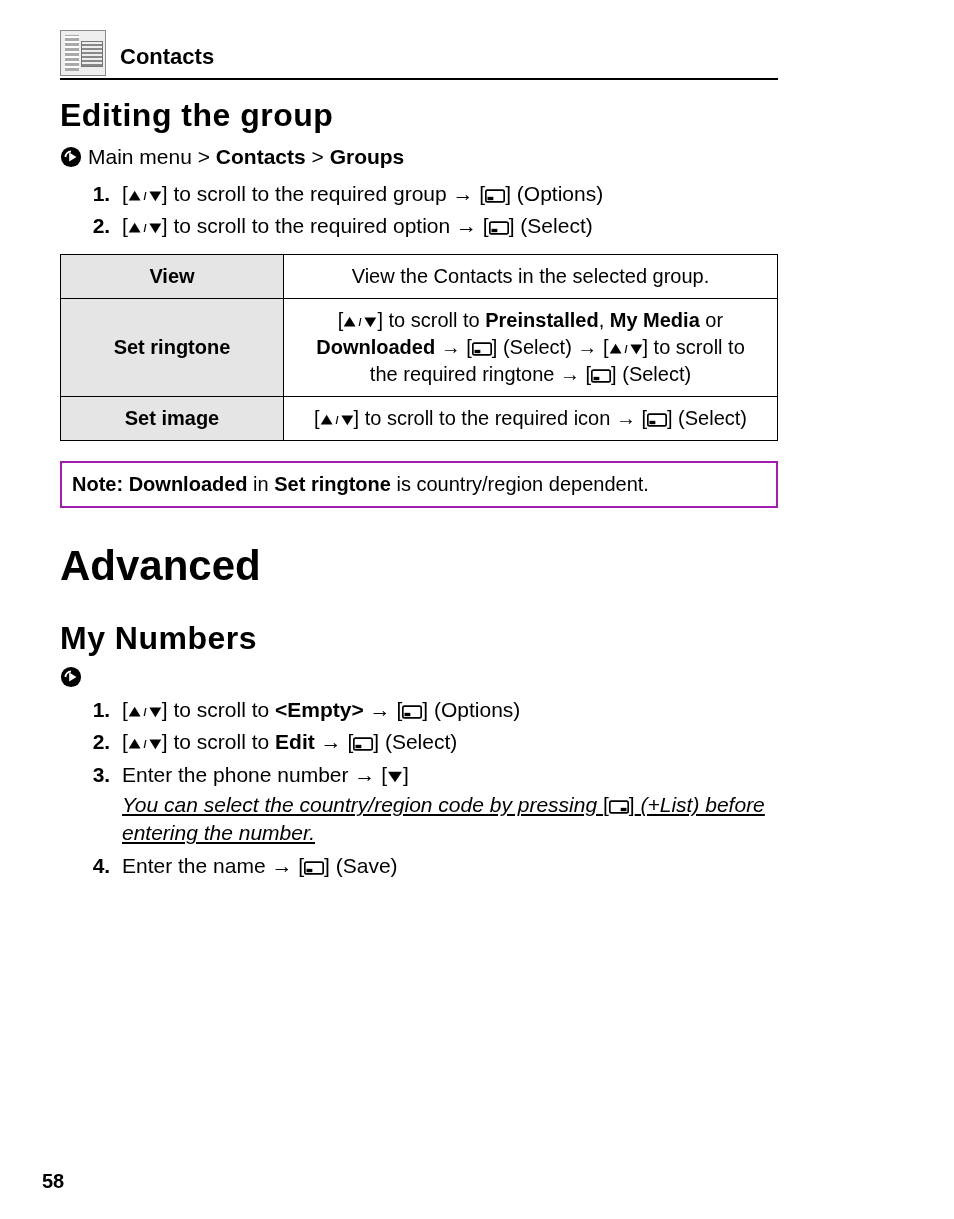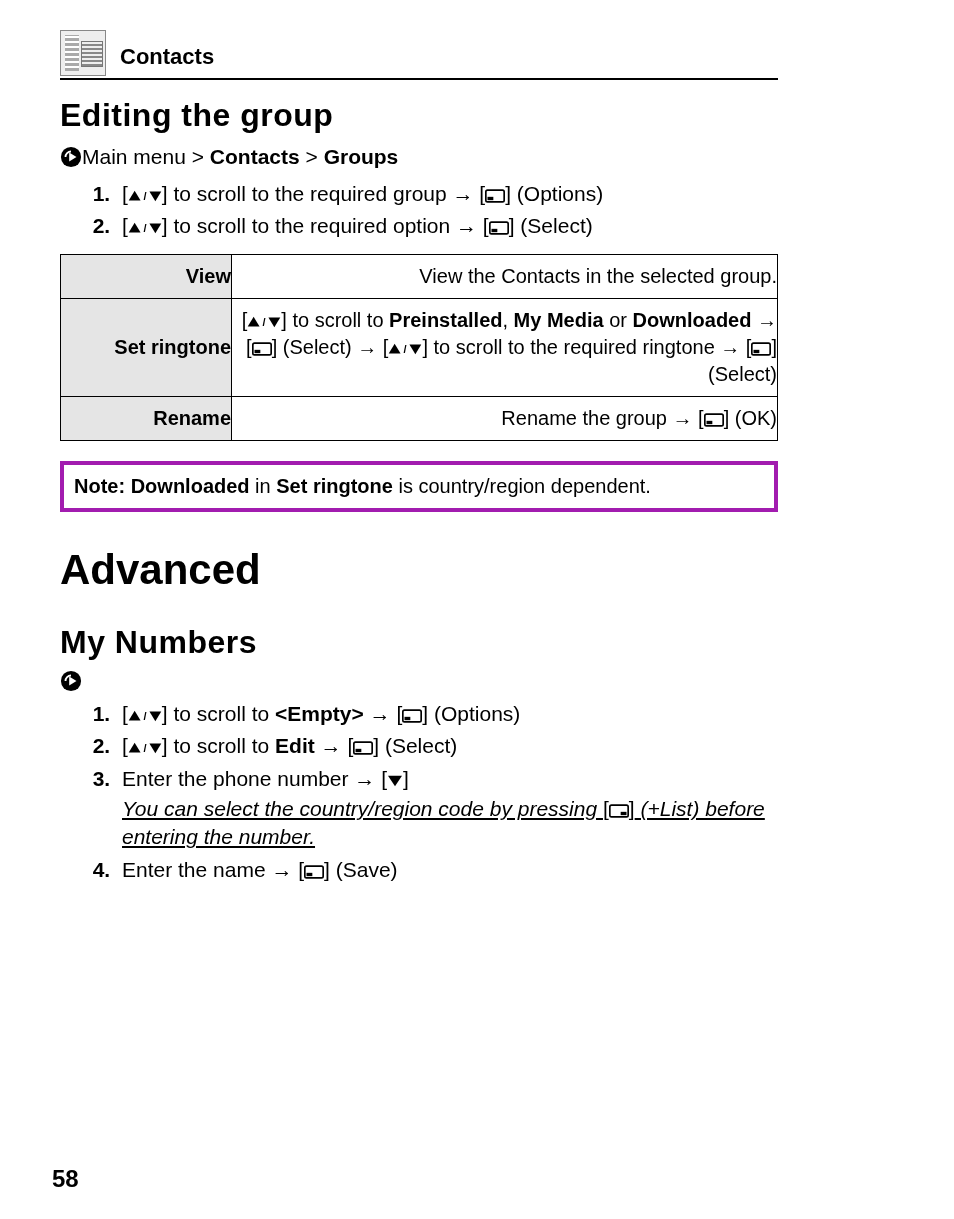--- a/index.html
+++ b/index.html
@@ -69,20 +69,21 @@
   h1.advanced-title {
     font-family: "Arial Black", Arial, sans-serif;
     font-size: 42px;
     font-weight: 900;
     margin: 30px 0 22px 0;
   }
 
   .nav-line {
     display: flex;
     align-items: center;
+    gap: 6px;
     flex-wrap: wrap;
     margin: 2px 0 8px 0;
   }
   .go-icon {
     display: inline-flex;
     flex: none;
   }
   .go-icon svg { display:block; }
 
   ol.steps {
@@ -107,43 +108,43 @@
   }
 
   table.opts {
     border-collapse: collapse;
     width: 100%;
     margin: 12px 0 20px 0;
     font-size: 20px;
   }
   table.opts th, table.opts td {
     border: 1px solid #000;
-    padding: 8px 0;
+    padding: 8px 26px;
     vertical-align: middle;
-    text-align: right;
+    text-align: center;
   }
   table.opts th {
     background: #e5e5e5;
     font-weight: bold;
     width: 170px;
   }
 
   .note-box {
-    border: 4px solid #a21caf;
+    border: 2px solid #a21caf;
     padding: 8px 10px;
     margin: 8px 0 18px 0;
     font-size: 20px;
   }
 
   .pagenum {
     position: absolute;
-    left: 52px;
+    left: 42px;
     bottom: 24px;
     font-weight: bold;
-    font-size: 24px;
+    font-size: 20px;
   }
 
   b { font-weight: bold; }
   .inline-svg { vertical-align: -2px; }
 </style>
 </head>
 <body>
 
 <div class="page">
 
@@ -217,26 +218,30 @@
                 <polygon points="9,2 17,15 1,15" fill="#000"></polygon>
                 <text x="21" y="14" font-size="15" font-weight="bold" fill="#000">/</text>
                 <polygon points="37,16 29,3 45,3" fill="#000"></polygon>
               </svg></span><span>] to scroll to the required ringtone → [</span><span class="softkey-icon"><svg class="inline-svg" width="20" height="14" viewBox="0 0 24 16">
                 <rect x="1" y="1" width="22" height="14" rx="2" fill="none" stroke="#000" stroke-width="2"></rect>
                 <rect x="3" y="9" width="7" height="4" fill="#000"></rect>
               </svg></span><span>] (Select)</span>
       </td>
     </tr>
     <tr>
-      <th>Rename</th>
+      <th>Set image</th>
       <td>
-        <span>Rename the group → [</span><span class="softkey-icon"><svg class="inline-svg" width="20" height="14" viewBox="0 0 24 16">
+        <span>[</span><span class="updown-icon"><svg class="inline-svg" width="34" height="14" viewBox="0 0 46 18">
+                <polygon points="9,2 17,15 1,15" fill="#000"></polygon>
+                <text x="21" y="14" font-size="15" font-weight="bold" fill="#000">/</text>
+                <polygon points="37,16 29,3 45,3" fill="#000"></polygon>
+              </svg></span><span>] to scroll to the required icon → [</span><span class="softkey-icon"><svg class="inline-svg" width="20" height="14" viewBox="0 0 24 16">
                 <rect x="1" y="1" width="22" height="14" rx="2" fill="none" stroke="#000" stroke-width="2"></rect>
                 <rect x="3" y="9" width="7" height="4" fill="#000"></rect>
-              </svg></span><span>] (OK)</span>
+              </svg></span><span>] (Select)</span>
       </td>
     </tr>
   </tbody>
     </table>
 
   <div class="note-box">
     <b>Note: </b><b>Downloaded</b><span> in </span><b>Set ringtone</b><span> is country/region dependent.</span>
   </div>
 
   <h1 class="advanced-title">Advanced</h1>

